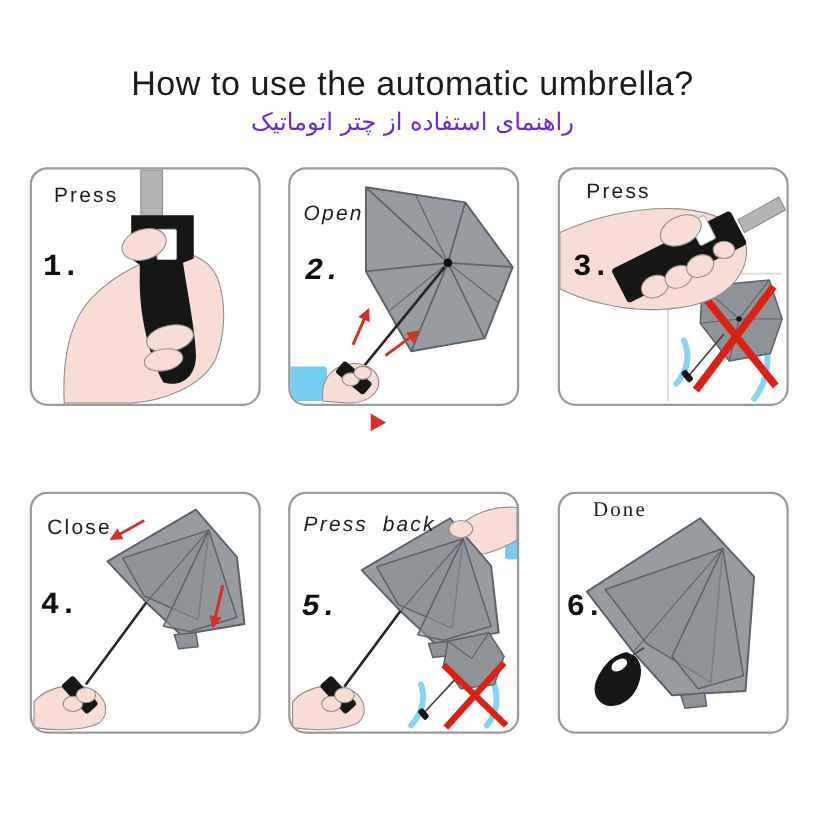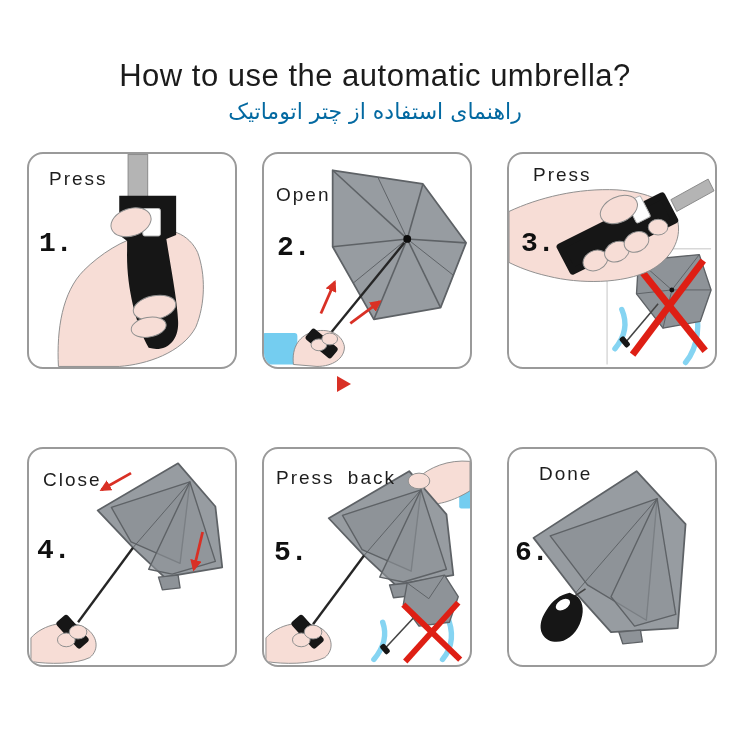--- a/index.html
+++ b/index.html
@@ -1,35 +1,35 @@
 <!DOCTYPE html>
 <html style="--text: #1b1b1b; --panel-border: #9a9a9a; --canopy-gray: #979ca1; --canopy-dark: #5e6266; --skin: #f7ddd6; --sleeve-blue: #74cdf0; --arrow-red: #d93025; --cross-red: #de1f14; --shaft-gray: #b4b4b4; --handle-black: #161616;"><head>
 <meta charset="utf-8">
 <style>
   html,body{margin:0;padding:0;background:#ffffff;}
   .canvas{position:relative;width:750px;height:750px;background:#fff;overflow:hidden;
           font-family:"Liberation Sans",sans-serif;}
   .title{position:absolute;top:58px;left:0;width:750px;text-align:center;
          font-size:31px;color:var(--text,#1b1b1b);letter-spacing:.5px;}
   .subtitle{position:absolute;top:99px;left:0;width:750px;text-align:center;direction:rtl;
-            font-family:"DejaVu Sans",sans-serif;font-size:22px;color:#0369a1;}
+            font-family:"DejaVu Sans",sans-serif;font-size:22px;color:#6d28d9;}
   .panel{position:absolute;width:210px;background:#fff;border:2px solid var(--panel-border,#9a9a9a);
          border-radius:16px;box-sizing:border-box;}
   .r1{top:152px;height:217px;} .r2{top:403px;height:220px;margin-top:44px;}
-  .c1{left:27px;} .c2{left:262px;} .c3{left:507px;}
+  .c1{left:27px;} .c2{left:262px;font-style:italic;} .c3{left:507px;}
   .panel svg{position:absolute;left:0;top:0;width:100%;height:100%;border-radius:14px;}
   .step-label{position:absolute;font-size:19px;letter-spacing:2px;color:#1d1d1d;z-index:3;word-spacing:6px;}
   .step-number{position:absolute;font-family:"Liberation Mono",monospace;font-weight:700;
                font-size:28px;color:#101010;z-index:3;}
   .lab1{left:20px;top:14px;} .num1{left:10px;top:74px;}
   .lab2{left:12px;top:30px;} .num2{left:13px;top:78px;}
   .lab3{left:24px;top:10px;} .num3{left:12px;top:74px;}
   .lab4{left:14px;top:20px;} .num4{left:8px;top:86px;}
   .lab5{left:12px;top:18px;} .num5{left:10px;top:88px;}
-  .lab6{left:30px;top:14px;} .num6{left:6px;top:88px;}
+  .lab6{left:30px;top:4px;font-family:Liberation Serif, serif;} .num6{left:6px;top:88px;}
   .tri{position:absolute;left:337px;top:376px;width:0;height:0;z-index:2;
        border-left:14px solid var(--arrow-red,#d9251c);
        border-top:8px solid transparent;border-bottom:8px solid transparent;}
   .skin-n{fill:var(--skin,#f7ddd6);stroke:#8f8f8f;stroke-width:1;}
   .blk{fill:#161616;}
   .blkr{fill:#161616;stroke:#161616;stroke-width:7;stroke-linejoin:round;}
   .cano{fill:var(--canopy-gray,#979ca1);stroke:var(--canopy-dark,#5e6266);stroke-width:1.8;stroke-linejoin:round;}
   .cano2{fill:#8e9398;stroke:var(--canopy-dark,#5e6266);stroke-width:1.4;stroke-linejoin:round;}
   .rib{stroke:var(--canopy-dark,#5e6266);stroke-width:1.6;fill:none;}
   .ribt{stroke:var(--canopy-dark,#5e6266);stroke-width:1;fill:none;}

